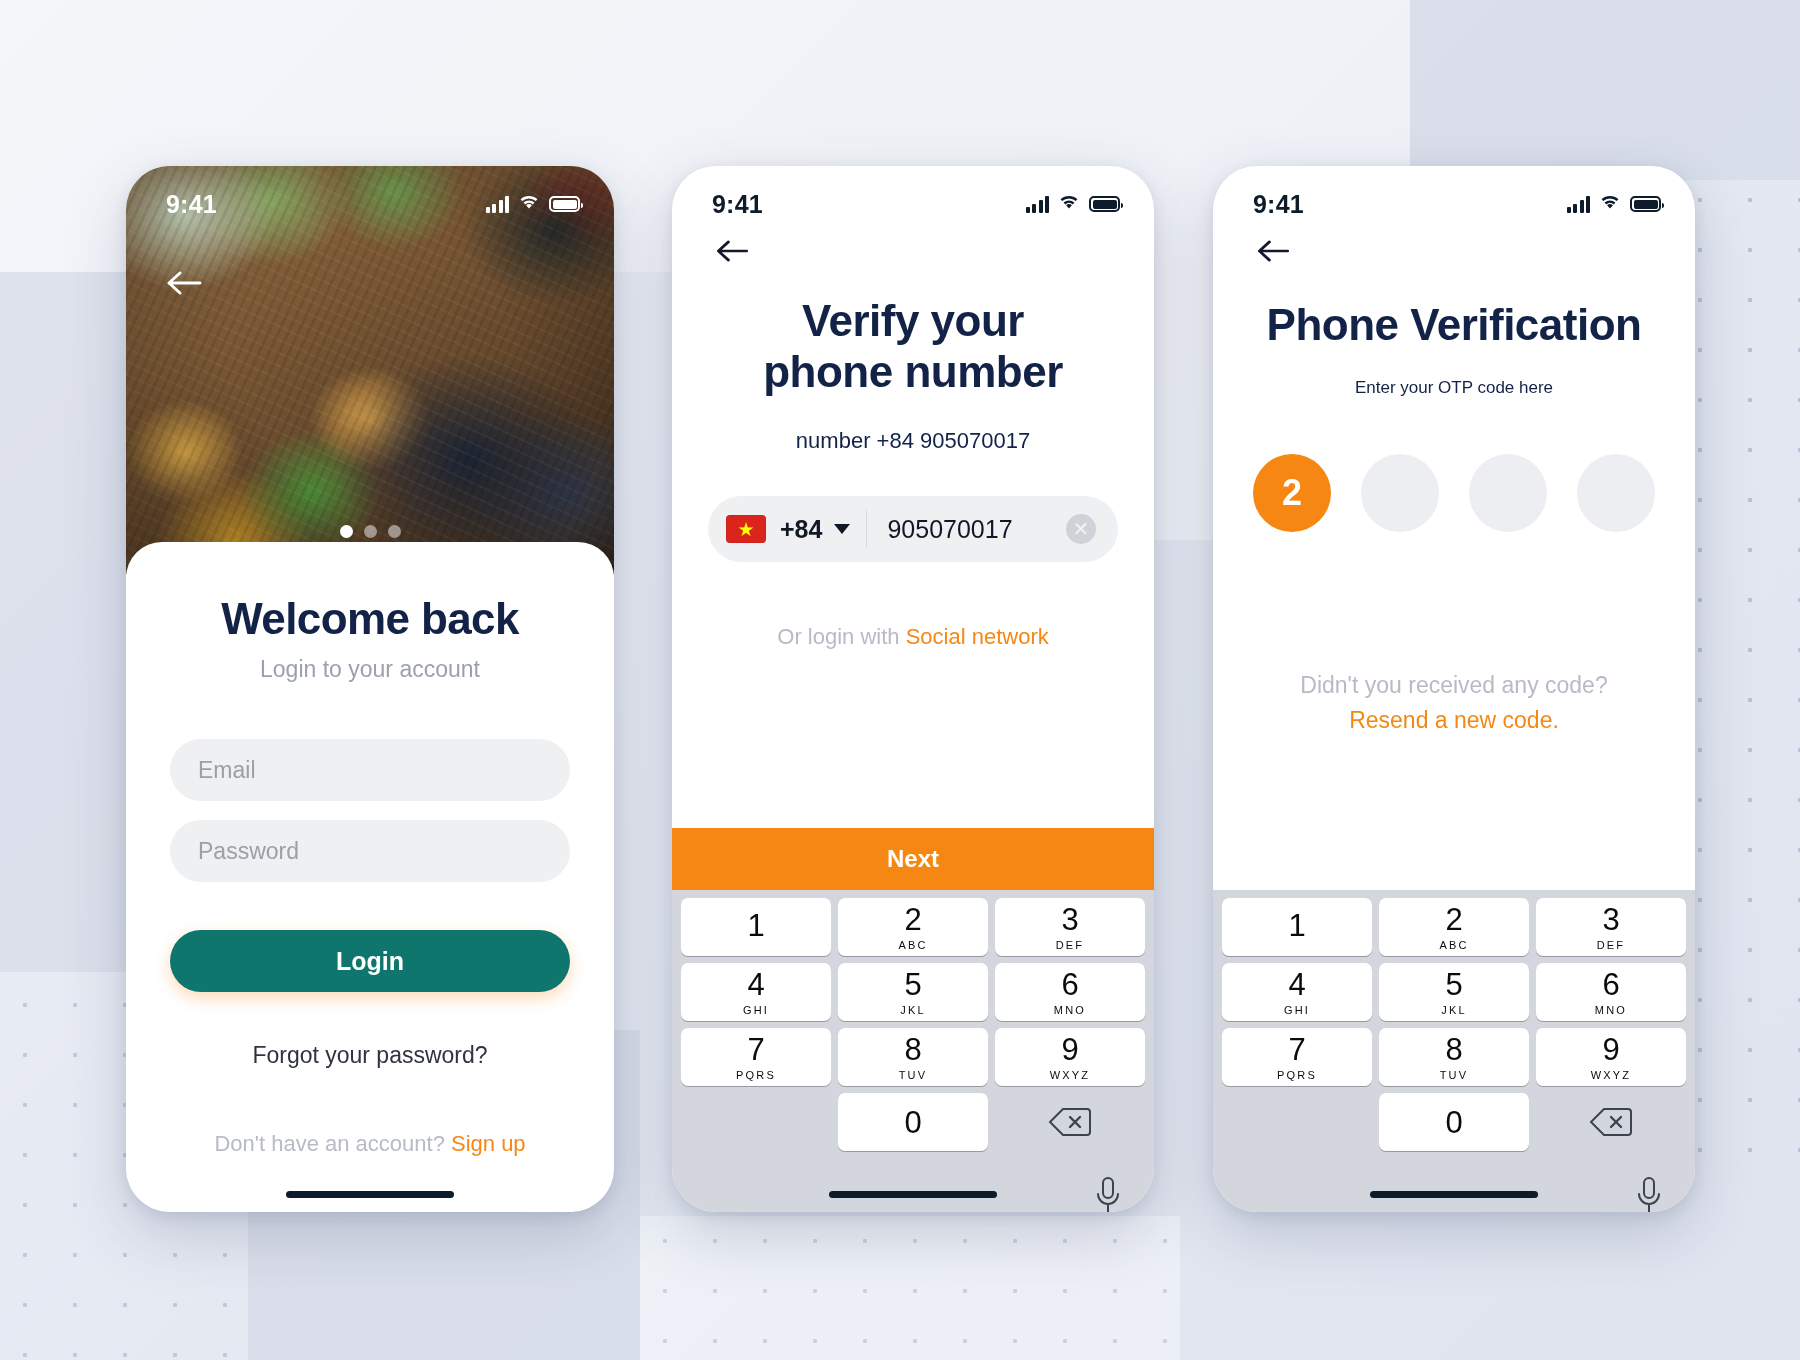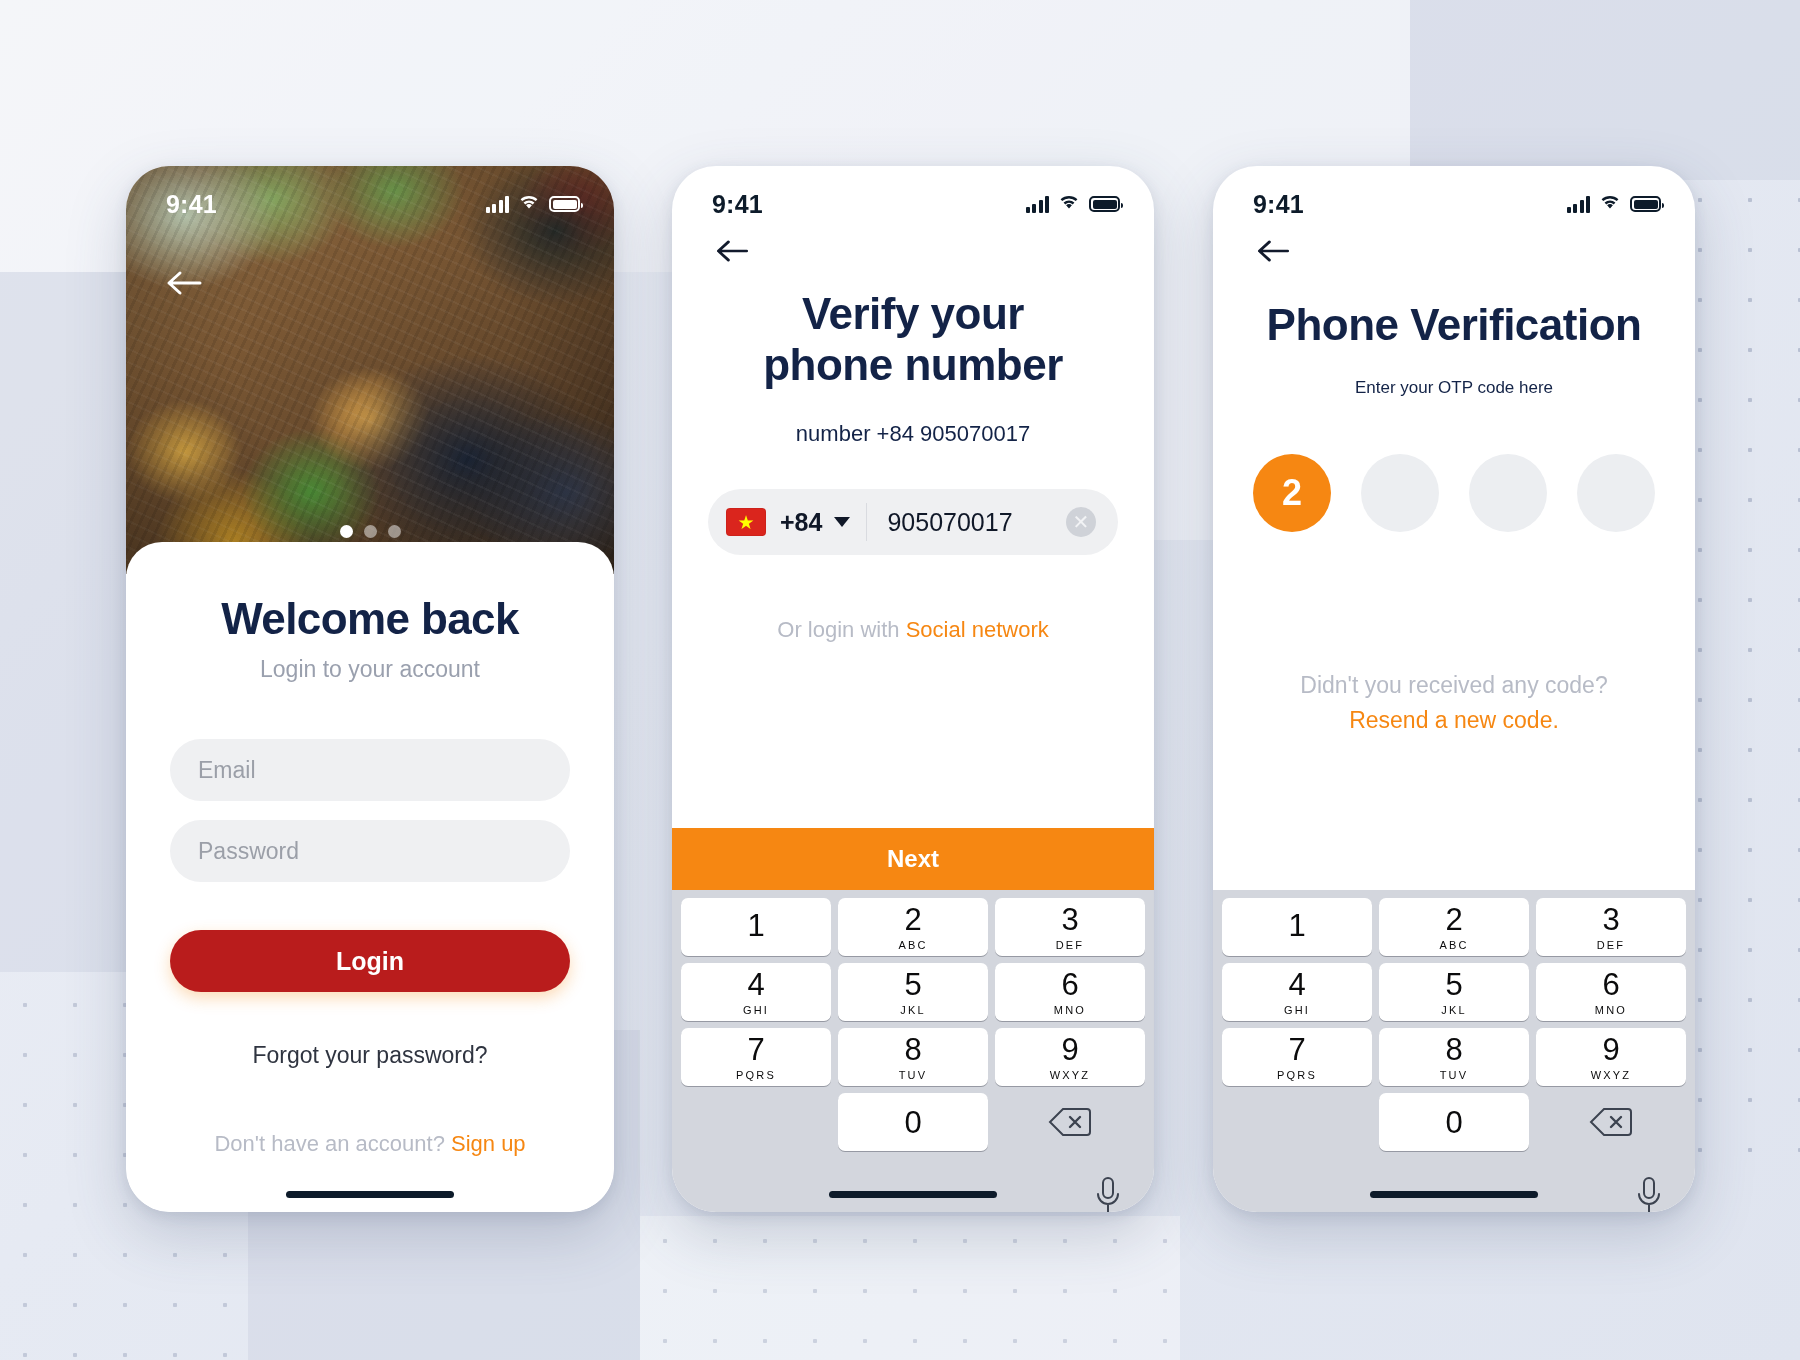--- a/index.html
+++ b/index.html
@@ -145,21 +145,21 @@
 
   .field {
     width: 100%; height: 62px; background: #eff0f2; border-radius: 31px;
     display: flex; align-items: center; padding: 0 28px;
     font-size: 23px; color: #9b9fa8; cursor: text;
   }
   #email-field { margin-top: 56px; }
   #password-field { margin-top: 19px; }
 
   #login-button {
-    width: 100%; height: 62px; background: #b91c1c; border-radius: 31px;
+    width: 100%; height: 62px; background: #0f766e; border-radius: 31px;
     display: flex; align-items: center; justify-content: center;
     color: #ffffff; font-size: 25px; font-weight: bold;
     margin-top: 48px; cursor: pointer; border: none;
     box-shadow: 0 6px 16px rgba(246,135,18,0.30);
   }
   #forgot-password {
     font-size: 23px; color: #2f3440; margin-top: 50px; cursor: pointer;
   }
   #signup-row {
     font-size: 22px; color: #b7bbc6; margin-top: 62px;
@@ -172,21 +172,21 @@
     width: 168px; height: 7px; background: #0d1b2a; border-radius: 4px;
   }
 
   
   .screen-body { position: relative; padding: 0 36px; text-align: center; }
   .nav-back { padding: 12px 0 0 4px; }
   .nav-back svg path { stroke: #121a2c; }
 
   #verify-title {
     font-size: 44px; font-weight: bold; color: #132347;
-    line-height: 1.15; margin-top: 27px; letter-spacing: -0.5px;
+    line-height: 1.15; margin-top: 34px; letter-spacing: -0.5px;
   }
   #verify-desc {
     font-size: 22px; color: #132347; line-height: 1.42; margin-top: 28px;
   }
 
   #phone-input-row {
     display: flex; align-items: center; height: 66px;
     background: #eff0f2; border-radius: 33px; margin-top: 40px;
     padding: 0 22px 0 18px;
   }

